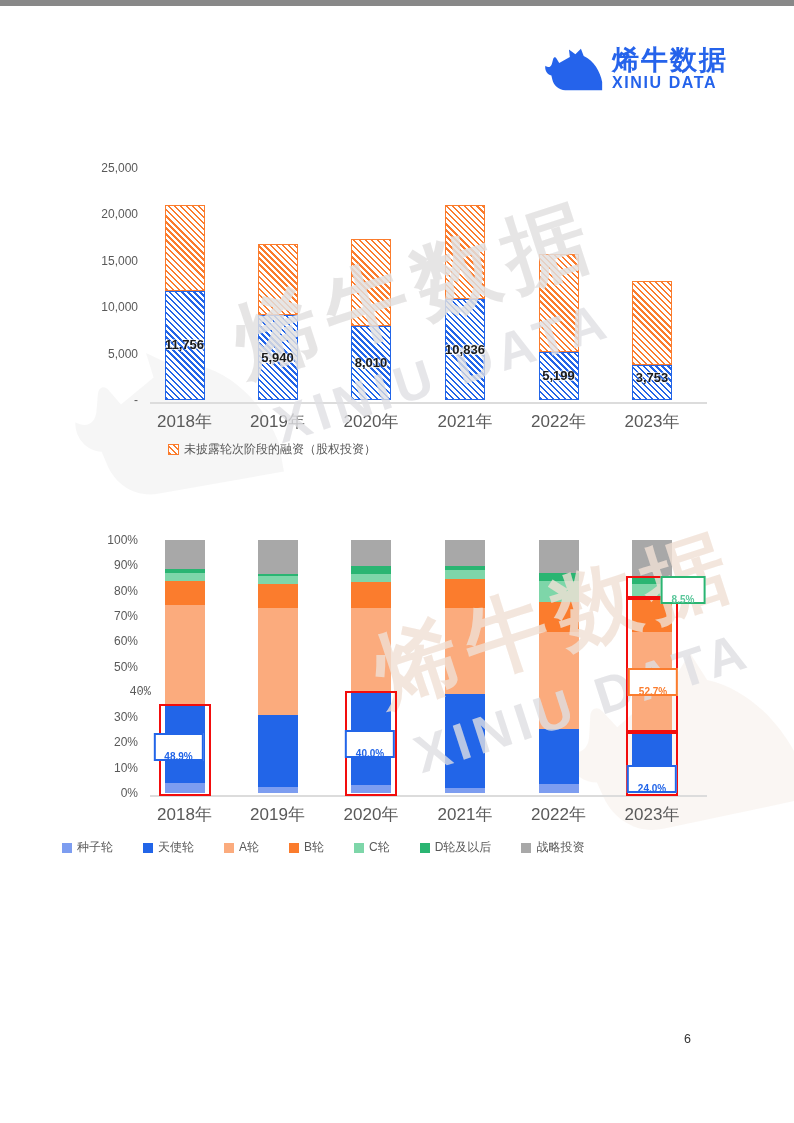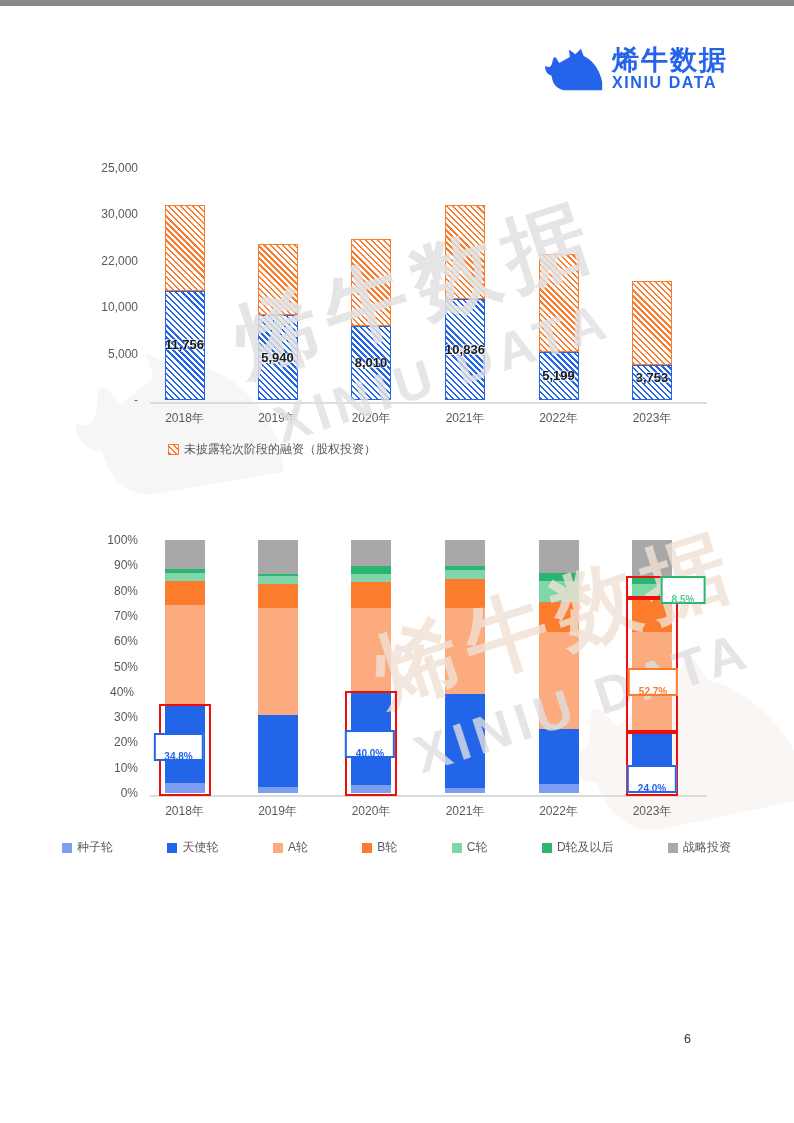--- a/index.html
+++ b/index.html
@@ -12,30 +12,30 @@
   .logo-en{font-size:16px;font-weight:bold;color:#2563EB;letter-spacing:1.6px;line-height:1.1;}
   
   .fig-bar{position:absolute;left:62px;width:669px;border-top:3px solid #2563EB;
            border-bottom:1px dashed #8FB0F3;padding:7px 0 9px 6px;background:#fff;z-index:6;}
   .fig-bar .fig-label{display:inline-block;width:62px;font-size:15.5px;font-weight:bold;color:#2563EB;}
   .fig-bar .fig-title{font-size:15.5px;font-weight:bold;color:#2563EB;}
   
   .chart{position:absolute;left:62px;width:669px;}
   .chart *{box-sizing:border-box;}
   .ytick{position:absolute;width:72px;text-align:right;font-size:12px;color:#595959;z-index:2;}
-  .xlabel{position:absolute;width:70px;text-align:center;font-size:12px;color:#595959;z-index:2;}
+  .xlabel{position:absolute;width:70px;text-align:center;font-size:17px;color:#595959;z-index:2;}
   .axisline{position:absolute;height:2px;background:#dcdcdc;z-index:1;}
   .seg{position:absolute;z-index:3;}
   .seg.hatch{border-width:1.5px;border-style:solid;background-color:#fff;}
   .dlabel{position:absolute;width:64px;text-align:center;font-size:13px;font-weight:bold;color:#1a1a1a;
           text-shadow:1px 1px 0 rgba(255,255,255,.75), -1px -1px 0 rgba(255,255,255,.55);z-index:6;}
   .legend1{position:absolute;display:flex;flex-direction:column;gap:4px;font-size:12px;color:#595959;z-index:6;}
   .legend1 .li, .legend2 .li{display:flex;align-items:center;gap:5px;}
   .sw1{width:11px;height:11px;border-width:1.2px;border-style:solid;flex:0 0 auto;}
-  .legend2{position:absolute;display:flex;justify-content:space-between;gap:12px;font-size:12px;color:#595959;z-index:6;}
+  .legend2{position:absolute;display:flex;justify-content:flex-start;gap:30px;font-size:12px;color:#595959;z-index:6;}
   .sw2{width:10px;height:10px;flex:0 0 auto;}
   .hibox{position:absolute;border:2.5px solid #F20D0D;background:transparent;z-index:7;}
   .callout{position:absolute;height:24px;line-height:20px;padding:12px 9px;background:#fff;
            border-width:2px;border-style:solid;font-size:10px;font-weight:bold;z-index:8;white-space:nowrap;}
   
   .wm{position:absolute;text-align:center;transform:rotate(-18deg);pointer-events:none;z-index:5;}
   .wm .wm-cn{font-weight:bold;letter-spacing:10px;}
   .wm .wm-en{font-weight:bold;letter-spacing:6px;}
   .wm1 .wm-cn{font-size:84px;color:rgba(226,224,224,0.85);}
   .wm1 .wm-en{font-size:52px;color:rgba(224,224,228,0.8);}
@@ -62,22 +62,22 @@
     </svg>
     <div>
       <div class="logo-cn">烯牛数据</div>
       <div class="logo-en">XINIU DATA</div>
     </div>
   </div>
 
 
   <div class="chart" id="chart-fig7" style="top:152px;height:334px;">
       <div class="ytick" style="left: 4px; top: 3px;">25,000</div>
-      <div class="ytick" style="left: 4px; top: 49.4px;">30,000</div>
-      <div class="ytick" style="left: 4px; top: 95.8px;">22,000</div>
+      <div class="ytick" style="left: 4px; top: 49.4px;">20,000</div>
+      <div class="ytick" style="left: 4px; top: 95.8px;">15,000</div>
       <div class="ytick" style="left: 4px; top: 142.2px;">10,000</div>
       <div class="ytick" style="left: 4px; top: 188.6px;">5,000</div>
       <div class="ytick" style="left: 4px; top: 235px;">-</div>
       <div class="axisline" style="left: 88px; width: 557px; top: 244px;"></div>
       <div class="seg hatch" style="left: 102.5px; width: 40px; top: 132.904px; height: 109.096px; border-color: rgb(34, 101, 232); background-image: repeating-linear-gradient(45deg, rgb(34, 101, 232) 0px, rgb(34, 101, 232) 1.7px, rgba(255, 255, 255, 0.88) 1.7px, rgba(255, 255, 255, 0.88) 4.3px);"></div>
       <div class="dlabel" style="left: 90.5px; top: 179.452px;">11,756</div>
       <div class="seg hatch" style="left: 102.5px; width: 40px; top: 47.0643px; height: 85.84px; border-color: rgb(251, 124, 45); background-image: repeating-linear-gradient(45deg, rgb(251, 124, 45) 0px, rgb(251, 124, 45) 1.7px, rgba(255, 255, 255, 0.88) 1.7px, rgba(255, 255, 255, 0.88) 4.3px);"></div>
       <div class="xlabel" style="left: 87.5px; top: 252px;">2018年</div>
       <div class="seg hatch" style="left: 195.5px; width: 40px; top: 157.088px; height: 84.912px; border-color: rgb(34, 101, 232); background-image: repeating-linear-gradient(45deg, rgb(34, 101, 232) 0px, rgb(34, 101, 232) 1.7px, rgba(255, 255, 255, 0.88) 1.7px, rgba(255, 255, 255, 0.88) 4.3px);"></div>
       <div class="dlabel" style="left: 183.5px; top: 191.544px;">5,940</div>
@@ -113,21 +113,21 @@
   </div>
 
 
   <div class="chart" id="chart-fig8" style="top:524px;height:336px;">
       <div class="ytick" style="left: 4px; top: 3px;">100%</div>
       <div class="ytick" style="left: 4px; top: 28.3px; text-align: right;">90%</div>
       <div class="ytick" style="left: 4px; top: 53.6px;">80%</div>
       <div class="ytick" style="left: 4px; top: 78.9px;">70%</div>
       <div class="ytick" style="left: 4px; top: 104.2px;">60%</div>
       <div class="ytick" style="left: 4px; top: 129.5px;">50%</div>
-      <div class="ytick" style="left: 0; top: 154.8px;">40%</div>
+      <div class="ytick" style="left: 17px; top: 154.8px; font-family: Liberation Mono, monospace;">40%</div>
       <div class="ytick" style="left: 4px; top: 180.1px;">30%</div>
       <div class="ytick" style="left: 4px; top: 205.4px;">20%</div>
       <div class="ytick" style="left: 4px; top: 230.7px;">10%</div>
       <div class="ytick" style="left: 4px; top: 256px;">0%</div>
       <div class="axisline" style="left: 88px; width: 557px; top: 265px;"></div>
       <div class="seg" style="left: 102.5px; width: 40px; top: 253.386px; height: 9.614px; background: rgb(125, 157, 240);"></div>
       <div class="seg" style="left: 102.5px; width: 40px; top: 174.956px; height: 78.43px; background: rgb(34, 101, 232);"></div>
       <div class="seg" style="left: 102.5px; width: 40px; top: 75.021px; height: 99.935px; background: rgb(251, 171, 125);"></div>
       <div class="seg" style="left: 102.5px; width: 40px; top: 50.986px; height: 24.035px; background: rgb(251, 124, 45);"></div>
       <div class="seg" style="left: 102.5px; width: 40px; top: 42.637px; height: 8.349px; background: rgb(126, 214, 169);"></div>
@@ -202,21 +202,21 @@
         <div class="li">
           <div class="sw2" style="background: rgb(168, 168, 168);"></div>
           <div class="">战略投资</div>
         </div>
       </div>
       <div class="hibox" style="left: 96.5px; width: 52px; top: 173.944px; height: 92.056px;"></div>
       <div class="hibox" style="left: 283px; width: 52px; top: 161.041px; height: 104.959px;"></div>
       <div class="hibox" style="left: 564px; width: 52px; top: 201.774px; height: 64.226px;"></div>
       <div class="hibox" style="left: 564px; width: 52px; top: 68.443px; height: 133.331px;"></div>
       <div class="hibox" style="left: 564px; width: 52px; top: 45.926px; height: 22.517px;"></div>
-      <div class="callout" style="top: 202.93px; left: 116.5px; transform: translateX(-50%); border-color: rgb(34, 101, 232); color: rgb(34, 101, 232);">34.8%</div>
+      <div class="callout" style="top: 202.93px; left: 116.5px; transform: translateX(-50%); border-color: rgb(34, 101, 232); color: rgb(34, 101, 232);">48.9%</div>
       <div class="callout" style="top: 200.4px; left: 308px; transform: translateX(-50%); border-color: rgb(34, 101, 232); color: rgb(34, 101, 232);">40.0%</div>
       <div class="callout" style="top: 235px; left: 590px; transform: translateX(-50%); border-color: rgb(34, 101, 232); color: rgb(34, 101, 232);">24.0%</div>
       <div class="callout" style="top: 138.415px; left: 591px; transform: translateX(-50%); border-color: rgb(251, 124, 45); color: rgb(251, 124, 45);">52.7%</div>
       <div class="callout" style="top: 46.07px; left: 621px; transform: translateX(-50%); border-color: rgb(42, 181, 114); color: rgb(91, 199, 155);">8.5%</div>
     </div>
 
   <div class="wm wm2" style="left:330px;top:555px;width:470px;">
     <div class="wm-cn">烯牛数据</div>
     <div class="wm-en">XINIU DATA</div>
   </div>

